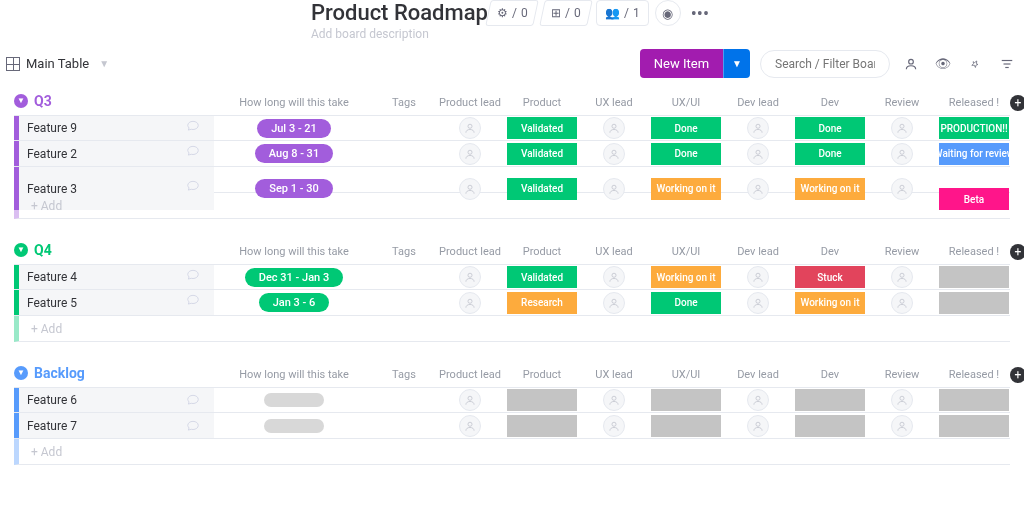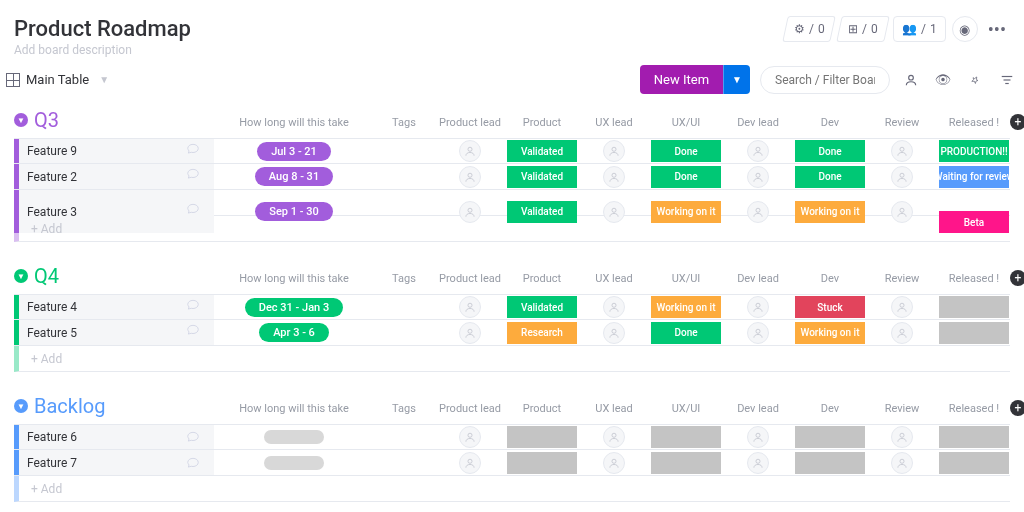--- a/index.html
+++ b/index.html
@@ -1,17 +1,17 @@
 <!DOCTYPE html>
 <html><head>
 <meta charset="utf-8">
 <style>
 *{box-sizing:border-box;margin:0;padding:0;font-family:-apple-system,BlinkMacSystemFont,"Segoe UI",Roboto,sans-serif}
 body{background:#fff;color:#323338;font-size:13px;width:1024px;height:512px;overflow:hidden}
-.header{display:flex;justify-content:space-between;align-items:flex-start;padding:16px 14px 0}
+.header{display:flex;justify-content:center;align-items:flex-start;padding:0 14px 0}
 .title-area h1{font-size:22px;font-weight:500;color:#323338}
 .title-area .desc{color:#c5c7d0;font-size:12px;margin-top:2px}
 .header-actions{display:flex;gap:6px;align-items:center}
 .pill{border:1px solid #e6e9ef;border-radius:4px;padding:3px 8px;font-size:12px;color:#676879;display:flex;align-items:center;gap:4px;cursor:pointer;height:26px}
 .pill.diag{transform:skewX(-12deg);border-radius:3px}
 .pill.diag > *{transform:skewX(12deg)}
 .icon-circ{border:1px solid #e6e9ef;border-radius:50%;width:26px;height:26px;display:flex;align-items:center;justify-content:center;cursor:pointer;color:#676879}
 .dots{font-size:18px;color:#676879;cursor:pointer;padding:0 4px}
 .toolbar{display:flex;align-items:center;padding:8px 6px 14px;gap:10px}
 .view-btn{display:flex;align-items:center;gap:6px;color:#323338;font-size:13px;cursor:pointer}
@@ -22,21 +22,21 @@
 .chev{font-size:10px;color:#c5c7d0;margin-left:4px}
 .spacer{flex:1}
 .new-item{background:#a21caf;color:#fff;border:none;border-radius:4px 0 0 4px;padding:7px 14px;font-size:13px;cursor:pointer}
 .new-item-dd{background:#0073ea;color:#fff;border:none;border-left:1px solid rgba(255,255,255,.3);border-radius:0 4px 4px 0;padding:7px 8px;cursor:pointer;font-size:10px}
 .search{border:1px solid #e6e9ef;border-radius:16px;padding:6px 14px;font-size:12px;color:#c5c7d0;width:130px;outline:none}
 .tool-ic{color:#676879;cursor:pointer;width:22px;display:flex;justify-content:center}
 .groups{padding:0 14px}
 .group{margin-bottom:22px}
 .ghead{display:flex;align-items:center;gap:6px;margin-bottom:4px}
 .gcoll{width:14px;height:14px;border-radius:50%;display:flex;align-items:center;justify-content:center;cursor:pointer;color:#fff;font-size:8px}
-.gname{font-size:20px;font-weight:400}
+.gname{font-size:14px;font-weight:700}
 .cols{display:grid;grid-template-columns:200px 160px 60px 72px 72px 72px 72px 72px 72px 72px 72px 18px;gap:0;align-items:center}
 .colh{font-size:11px;color:#969ba5;text-align:center;padding:4px 2px;white-space:nowrap;overflow:hidden}
 .colh:first-child{text-align:left;padding-left:26px}
 .add-col{width:16px;height:16px;background:#323338;color:#fff;border-radius:50%;display:flex;align-items:center;justify-content:center;font-size:12px;cursor:pointer}
 .rows{margin-top:2px}
 .row{display:grid;grid-template-columns:200px 160px 60px 72px 72px 72px 72px 72px 72px 72px 72px 18px;align-items:center;height:26px;border-bottom:1px solid #e6e9ef}
 .row:first-child{border-top:1px solid #e6e9ef}
 .namecell{display:flex;align-items:center;height:100%;border-left:5px solid;background:#f5f6f8;padding-left:8px;font-size:12px;color:#323338}
 .chat{color:#d0d4e4;cursor:pointer;text-align:right;padding-right:8px}
 .pillcell{display:flex;justify-content:center}
@@ -317,21 +317,21 @@
           <div></div>
         </div>
         <div class="row">
           <div class="namecell" style="border-left-color: rgb(0, 200, 117);">
             <span style="flex:1">Feature 5</span>
           </div>
           <div class="pillcell" style="position: relative;">
             <span class="chat" style="position:absolute;left:-28px"><svg viewBox="0 0 24 24" width="18" height="18" fill="none" stroke="currentColor" stroke-width="1.5">
                 <path d="M21 11c0 4-4 7-9 7-1 0-2-.1-3-.4L4 19l1.2-3.6C4.4 14.2 3 12.7 3 11c0-4 4-7 9-7s9 3 9 7z"></path>
               </svg></span>
-            <div class="datepill" style="background:#00c875">Apr 3 - 6</div>
+            <div class="datepill" style="background:#00c875">Jan 3 - 6</div>
           </div>
           <div></div>
           <div class="person">
             <svg viewBox="0 0 24 24" fill="none" stroke="currentColor" stroke-width="1.5">
               <circle cx="12" cy="9" r="3.5"></circle>
               <path d="M5 20c0-3.5 3-5.5 7-5.5s7 2 7 5.5"></path>
             </svg>
           </div>
           <div class="status" style="background: rgb(253, 171, 61);">Research</div>
           <div class="person">

